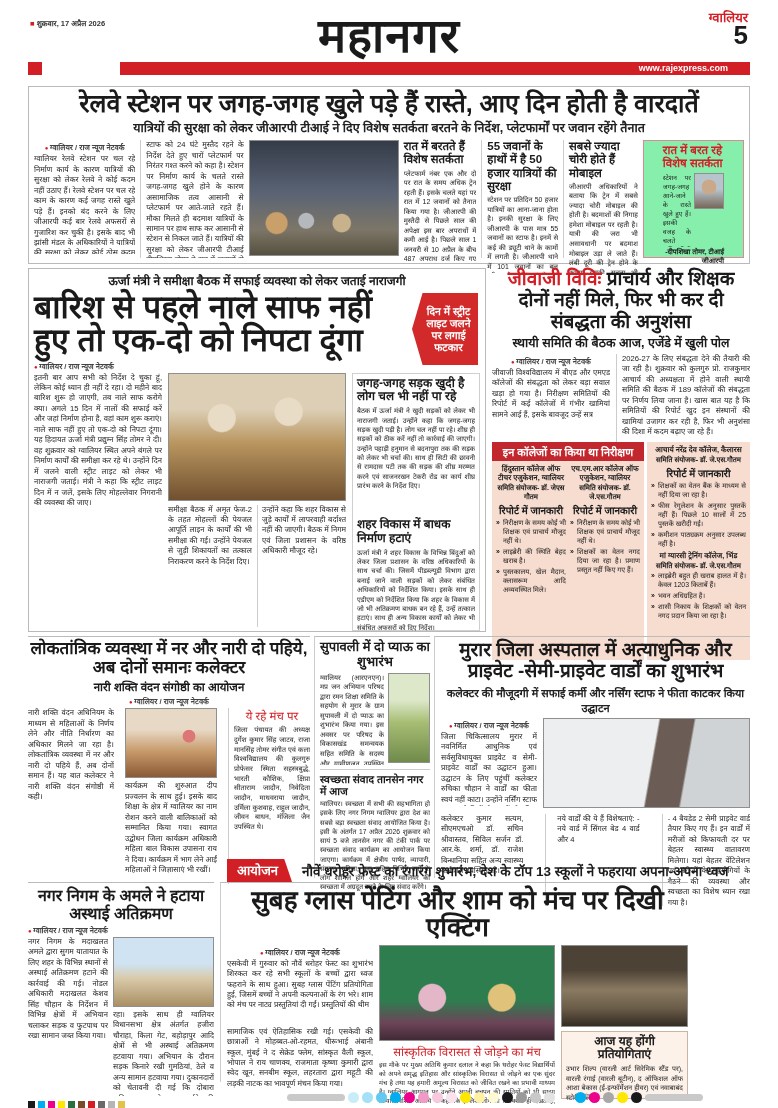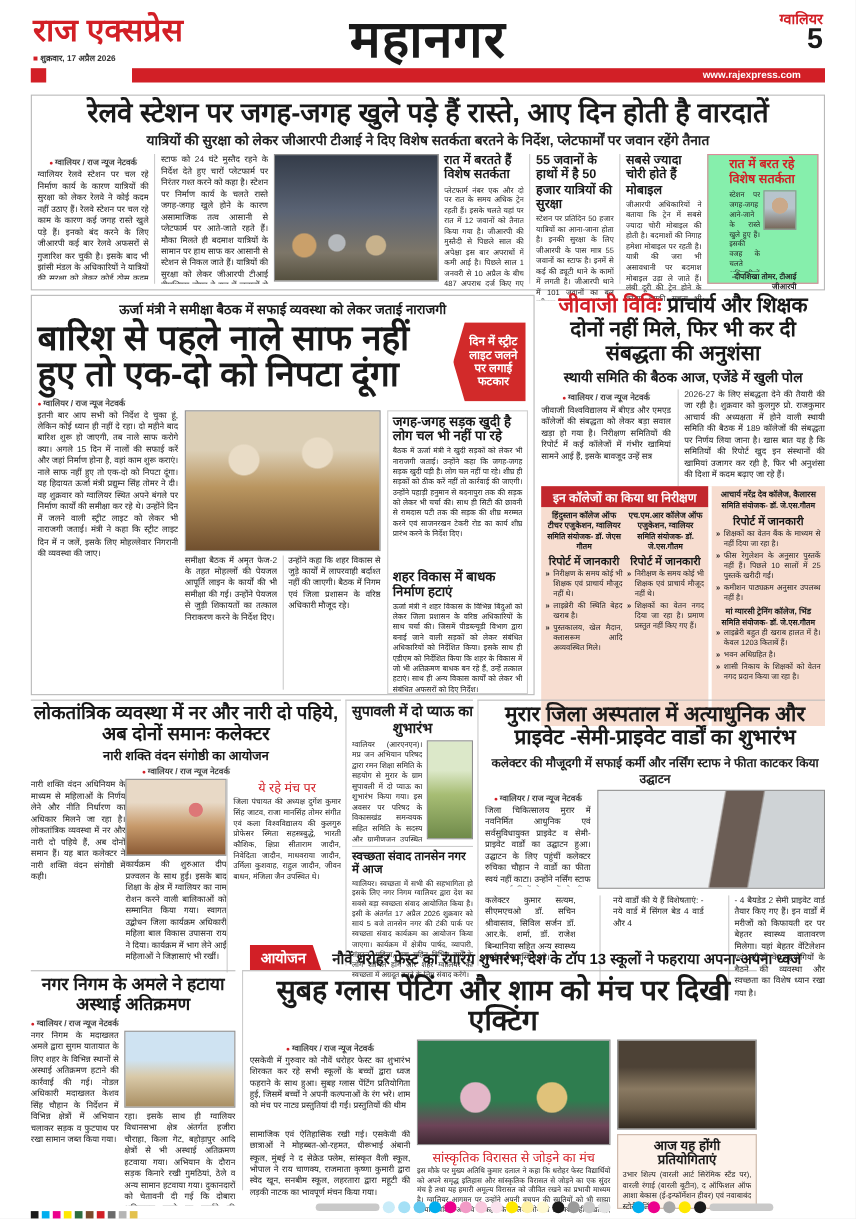--- a/index.html
+++ b/index.html
@@ -60,21 +60,20 @@
 .qbox{border:1px solid #d27; background:#86efac;border:1px solid #d89;padding:3px 19px}
 .dots{display:flex;align-items:center;gap:3px}
 .vr{border-left:1px solid #ccc}
 </style>
 </head>
 <body>
 
 <div class="page">
 
   <div class="abs" style="left:30px;top:14px;width:185px">
-    <div class="mh-logo">राज एक्सप्रेस</div>
     <div class="mh-date">शुक्रवार, 17 अप्रैल 2026</div>
   </div>
   <div class="abs mh-title" style="left:0;right:0;top:2px;text-align:center">महानगर</div>
   <div class="abs mh-ed" style="right:30px;top:8px;width:90px">ग्वालियर</div>
   <div class="abs mh-pg" style="right:30px;top:24px;width:90px">5</div>
   <div class="abs mh-bar" style="left:120px;right:28px;top:62px;height:13px">
     <span>www.rajexpress.com</span>
   </div>
   <div class="abs" style="left:28px;top:62px;width:14px;height:13px;background:#d21f26"></div>
 
@@ -182,21 +181,21 @@
           <div class="cpt">शासी निकाय के शिक्षकों को वेतन नगद प्रदान किया जा रहा है।</div>
         </div>
       </div>
     </div>
   </div>
 
   <div class="abs" style="left:28px;top:636px;width:282px;height:242px;border-top:1px solid #bbb;padding-top:3px">
     <div class="h4a">लोकतांत्रिक व्यवस्था में नर और नारी दो पहिये, अब दोनों समानः कलेक्टर</div>
     <div class="sub4">नारी शक्ति वंदन संगोष्ठी का आयोजन</div>
     <div class="byline">ग्वालियर / राज न्यूज नेटवर्क</div>
-    <div style="display:flex;gap:0;height:176px">
+    <div style="display:flex;gap:11px;height:176px">
       <div class="bodytxt" style="width:86px">नारी शक्ति वंदन अधिनियम के माध्यम से महिलाओं के निर्णय लेने और नीति निर्धारण का अधिकार मिलने जा रहा है। लोकतांत्रिक व्यवस्था में नर और नारी दो पहिये हैं, अब दोनों समान हैं। यह बात कलेक्टर ने नारी शक्ति वंदन संगोष्ठी में कही।</div>
       <div style="width:92px">
         <div class="photo ph-seminar" style="width:92px;height:70px"></div>
         <div class="bodytxt" style="height:100px;margin-top:3px">कार्यक्रम की शुरुआत दीप प्रज्वलन के साथ हुई। इसके बाद शिक्षा के क्षेत्र में ग्वालियर का नाम रोशन करने वाली बालिकाओं को सम्मानित किया गया। स्वागत उद्बोधन जिला कार्यक्रम अधिकारी महिला बाल विकास उपासना राय ने दिया। कार्यक्रम में भाग लेने आईं महिलाओं ने जिज्ञासाएं भी रखीं।</div>
       </div>
       <div class="vr" style="flex:1;padding-left:5px">
         <div class="redhead">ये रहे मंच पर</div>
         <div class="bodytxt" style="font-size:7px;height:150px">जिला पंचायत की अध्यक्ष दुर्गेश कुमार सिंह जाटव, राजा मानसिंह तोमर संगीत एवं कला विश्वविद्यालय की कुलगुरु प्रोफेसर स्मिता सहस्त्रबुद्धे, भारती कौशिक, क्षिप्रा सीताराम जादौन, निवेदिता जादौन, माधवराया जादौन, उर्मिला कुशवाह, राहुल जादौन, जीवन बाधन, मंजिला जैन उपस्थित थे।</div>
       </div>
     </div>

